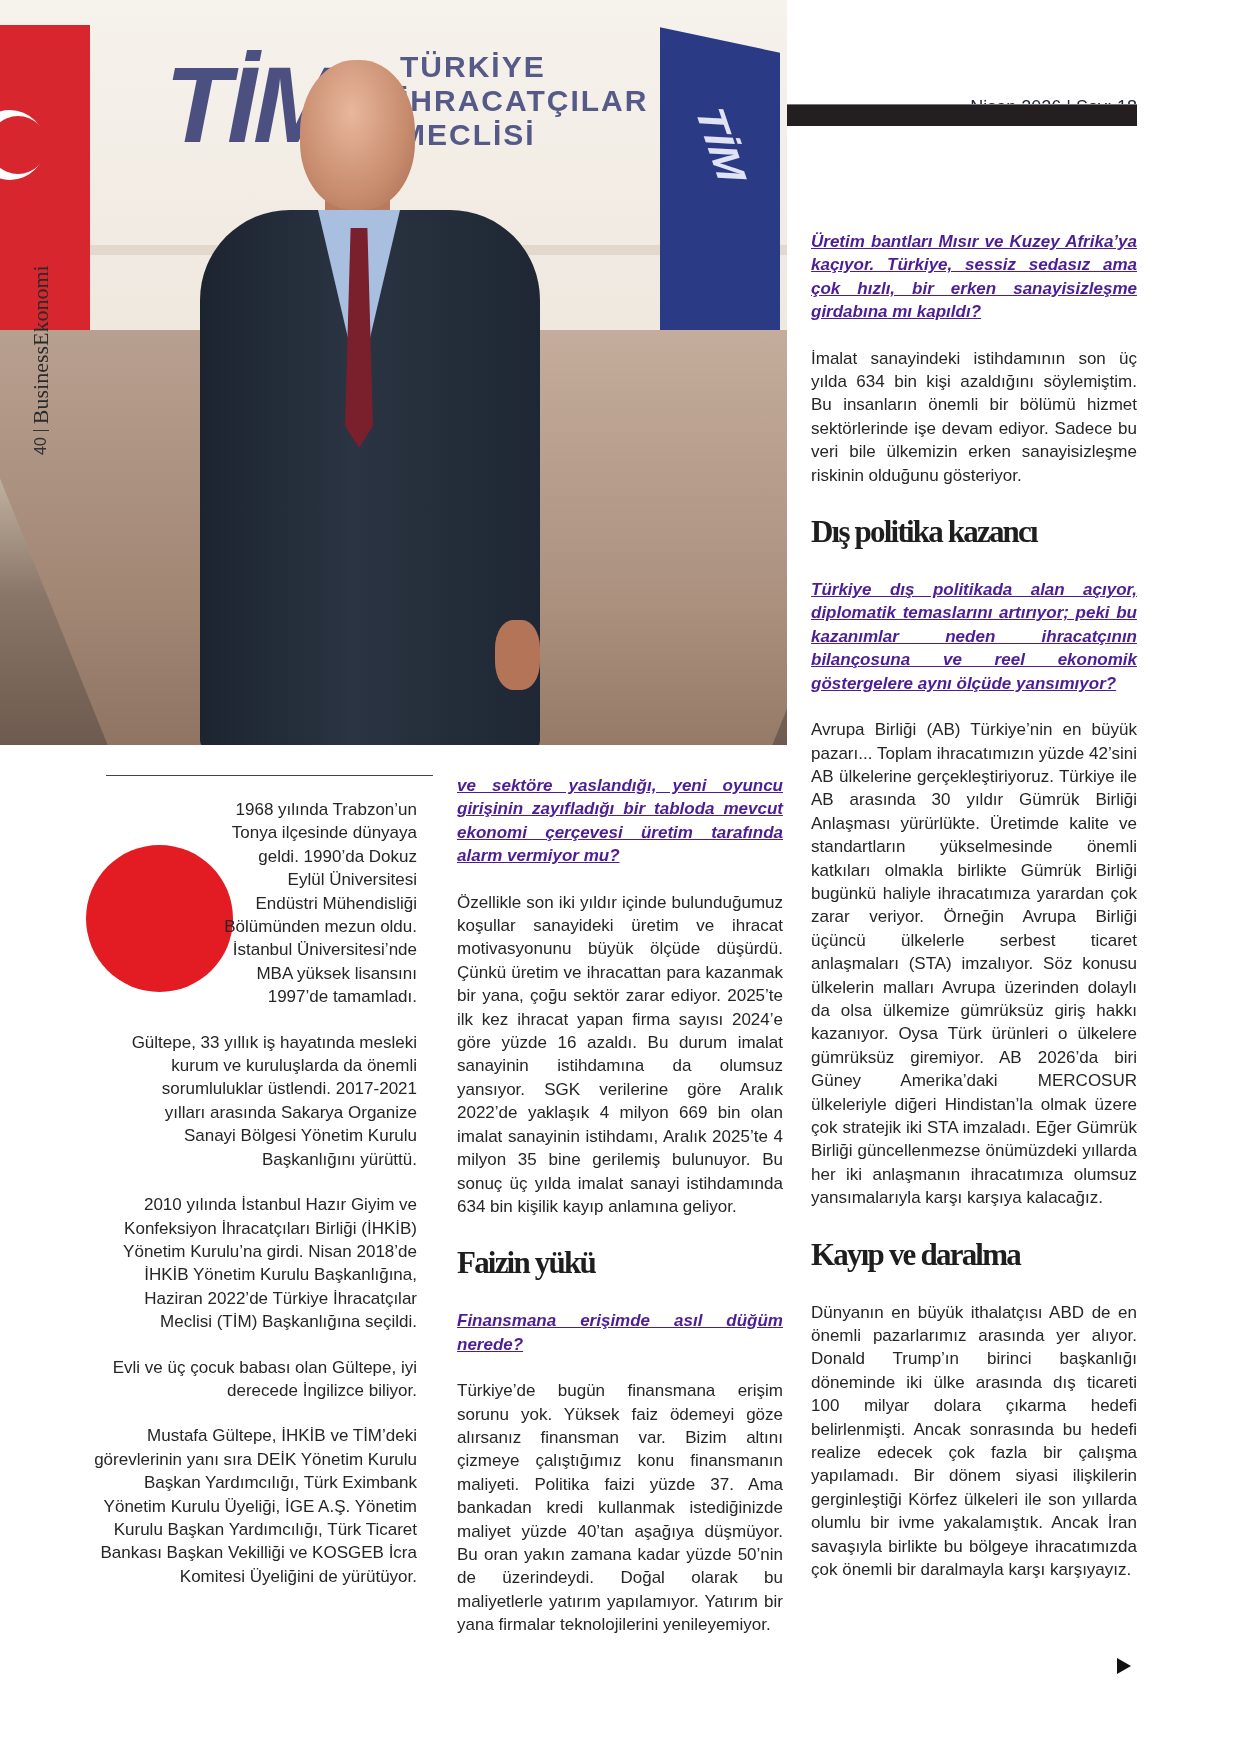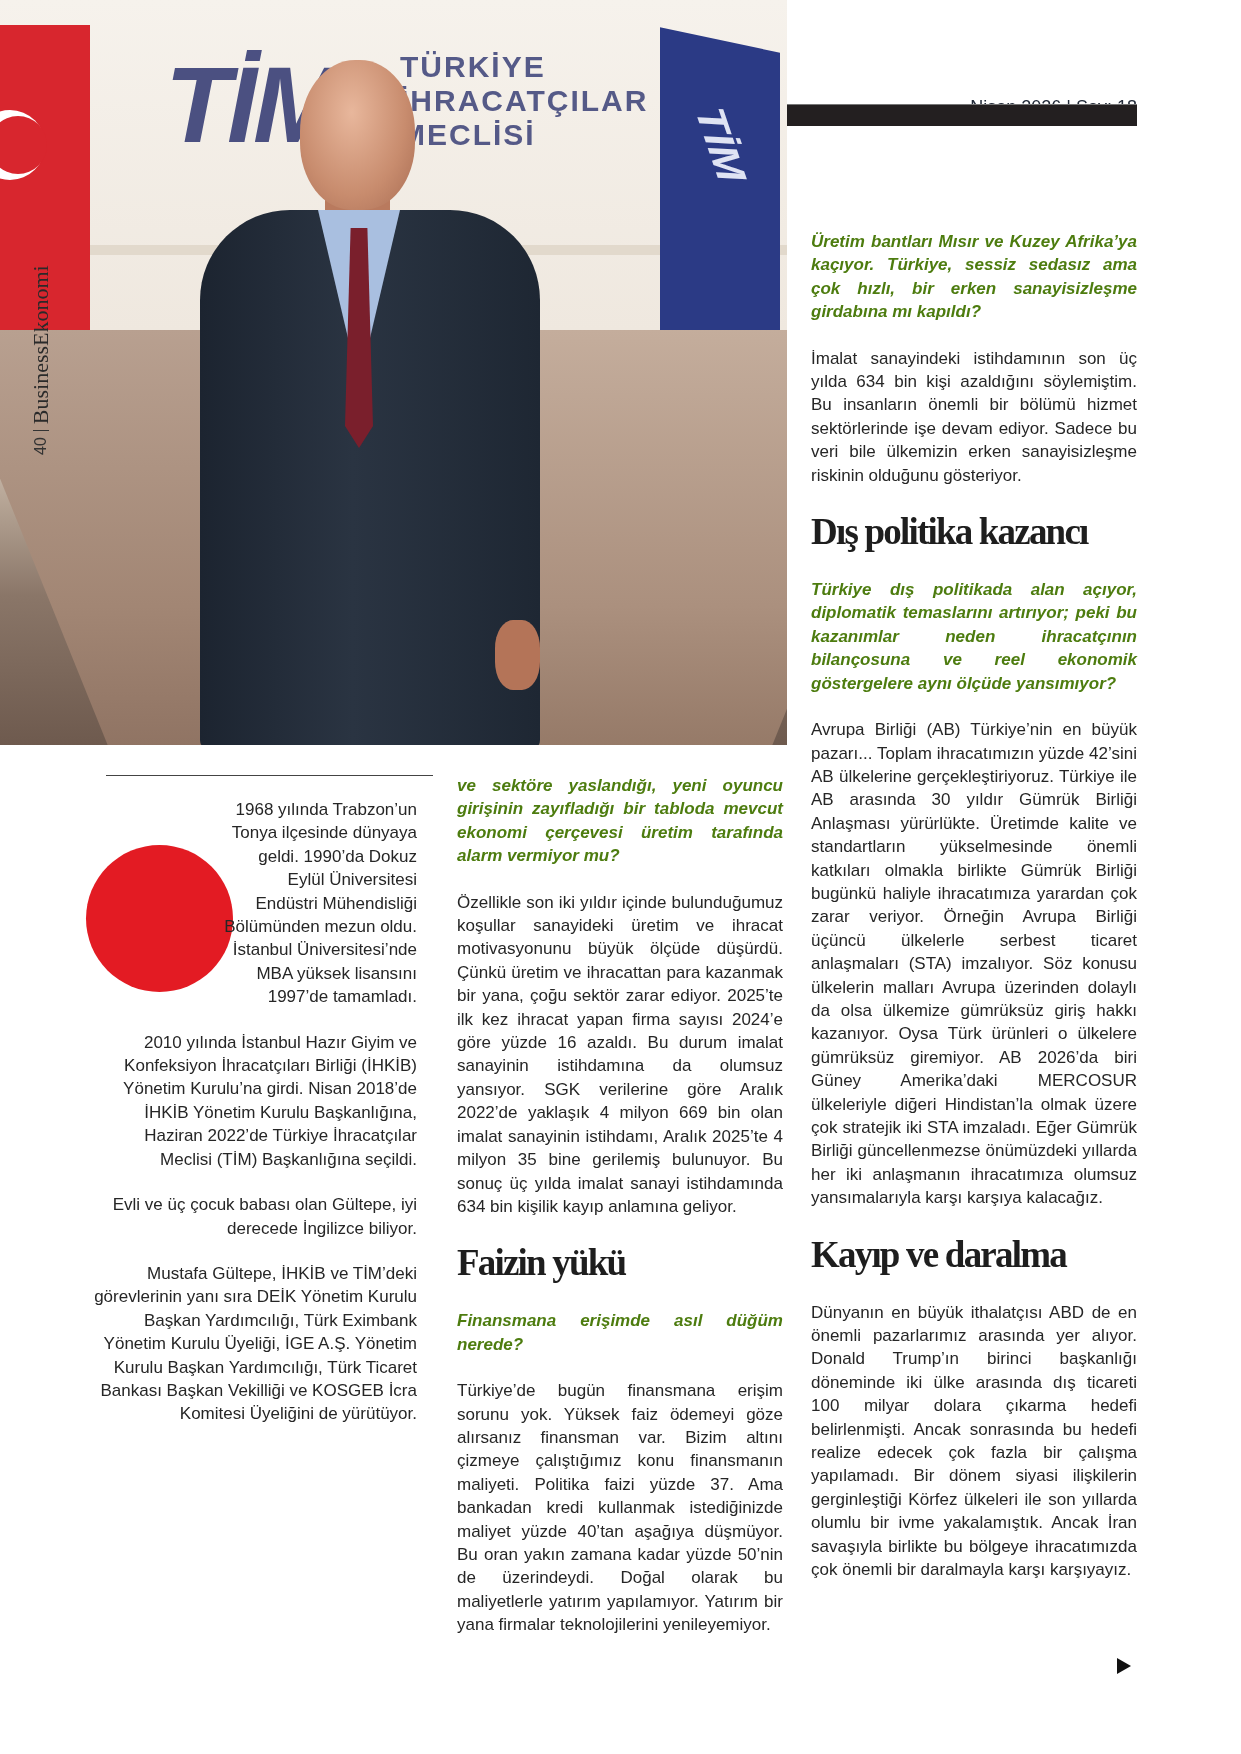--- a/index.html
+++ b/index.html
@@ -58,23 +58,23 @@
   .side-label .pnum { font-family: "Liberation Sans", sans-serif; font-size: 16px; color: #333; }
 
   
   .issue { position: absolute; right: 104px; top: 73px; font-size: 18px; color: #222a38; margin-top: 24px; }
   .issue-bar { position: absolute; left: 787px; top: 104px; width: 350px; height: 22px; background: #231f20;
     border-top: 1px solid #777; }
 
   
   .col { position: absolute; font-size: 17px; line-height: 23.4px; color: #262626; }
   .col p { margin-bottom: 23px; }
-  .col .q { font-weight: bold; font-style: italic; color: #4d7c0f; text-align: justify; }
+  .col .q { font-weight: bold; font-style: italic; color: #4c1d95; text-align: justify; text-decoration: underline; }
   .col .b { text-align: justify; }
-  .col h2 { font-family: "Liberation Serif", serif; font-weight: bold; font-size: 37px; letter-spacing: -1.8px;
+  .col h2 { font-family: "Liberation Serif", serif; font-weight: bold; font-size: 31px; letter-spacing: -1.8px;
     color: #1e1e1e; line-height: 44px; margin-bottom: 24px; }
   .left-rule { position: absolute; left: 106px; top: 775px; width: 327px; height: 1px; background: #444; }
   .bio-wrap { position: absolute; left: 91px; top: 798px; width: 326px; text-align: right; }
   .bio-wrap p { margin-bottom: 22px; font-size: 17px; line-height: 23.4px; color: #262626; }
   .bio-wrap p:nth-child(2) { margin-top: 8px; }
 
   .red-dot { position: absolute; left: 86px; top: 845px; width: 147px; height: 147px; border-radius: 50%; background: #e31b23; }
 
   .col-mid { left: 457px; top: 774px; width: 326px; }
   .col-right { left: 811px; top: 230px; width: 326px; }
@@ -115,20 +115,21 @@
   <span class="brand">BusinessEkonomi</span>
 </div>
 
 <div class="issue">Nisan 2026  | Sayı 18</div>
 <div class="issue-bar"></div>
 
 <div class="left-rule"></div>
 <div class="red-dot"></div>
 <div class="bio-wrap">
   <p style="padding-left:130px;">1968 yılında Trabzon’un Tonya ilçesinde dünyaya geldi. 1990’da Dokuz Eylül Üniversitesi Endüstri Mühendisliği Bölümünden mezun oldu. İstanbul Üniversitesi’nde MBA yüksek lisansını 1997’de tamamladı.</p>
+  <p style="padding-left:40px;">Gültepe, 33 yıllık iş hayatında mesleki kurum ve kuruluşlarda da önemli sorumluluklar üstlendi. 2017-2021 yılları arasında Sakarya Organize Sanayi Bölgesi Yönetim Kurulu Başkanlığını yürüttü.</p>
   <p style="padding-left:15px;">2010 yılında İstanbul Hazır Giyim ve Konfeksiyon İhracatçıları Birliği (İHKİB) Yönetim Kurulu’na girdi. Nisan 2018’de İHKİB Yönetim Kurulu Başkanlığına, Haziran 2022’de Türkiye İhracatçılar Meclisi (TİM) Başkanlığına seçildi.</p>
   <p>Evli ve üç çocuk babası olan Gültepe, iyi derecede İngilizce biliyor.</p>
   <p>Mustafa Gültepe, İHKİB ve TİM’deki görevlerinin yanı sıra DEİK Yönetim Kurulu Başkan Yardımcılığı, Türk Eximbank Yönetim Kurulu Üyeliği, İGE A.Ş. Yönetim Kurulu Başkan Yardımcılığı, Türk Ticaret Bankası Başkan Vekilliği ve KOSGEB İcra Komitesi Üyeliğini de yürütüyor.</p>
 </div>
 
 <div class="col col-mid">
   <p class="q">ve sektöre yaslandığı, yeni oyuncu girişinin zayıfladığı bir tabloda mevcut ekonomi çerçevesi üretim tarafında alarm vermiyor mu?</p>
   <p class="b">Özellikle son iki yıldır içinde bulunduğumuz koşullar sanayideki üretim ve ihracat motivasyonunu büyük ölçüde düşürdü. Çünkü üretim ve ihracattan para kazanmak bir yana, çoğu sektör zarar ediyor. 2025’te ilk kez ihracat yapan firma sayısı 2024’e göre yüzde 16 azaldı. Bu durum imalat sanayinin istihdamına da olumsuz yansıyor. SGK verilerine göre Aralık 2022’de yaklaşık 4 milyon 669 bin olan imalat sanayinin istihdamı, Aralık 2025’te 4 milyon 35 bine gerilemiş bulunuyor. Bu sonuç üç yılda imalat sanayi istihdamında 634 bin kişilik kayıp anlamına geliyor.</p>
   <h2 style="margin-top:12px;">Faizin yükü</h2>
   <p class="q">Finansmana erişimde asıl düğüm nerede?</p>

